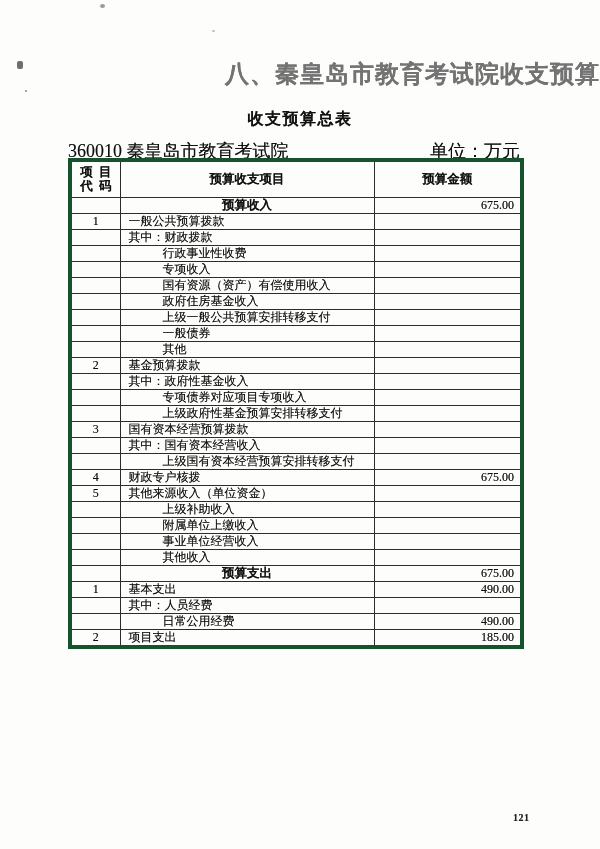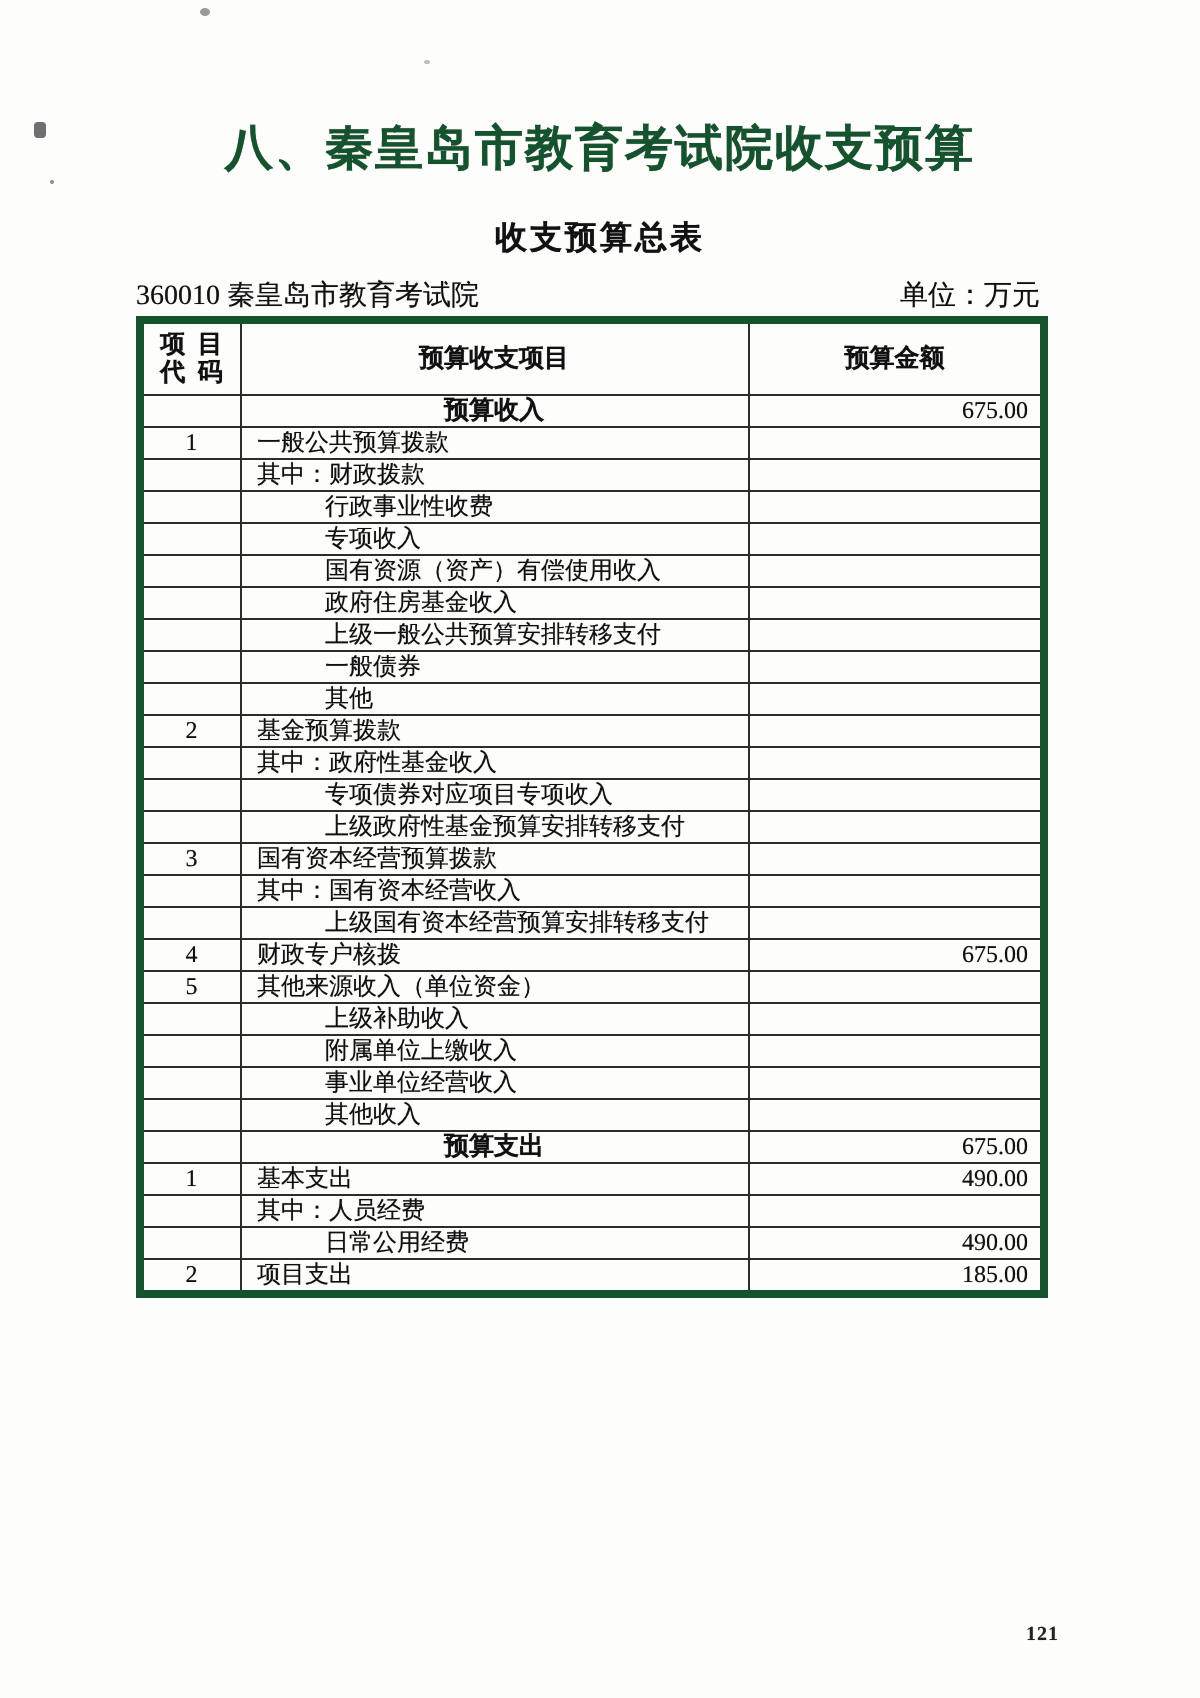--- a/index.html
+++ b/index.html
@@ -21,47 +21,47 @@
   .speck { position: absolute; background: #8a8a8a; border-radius: 50%; }
   .speck-1 { left: 17px; top: 61px; width: 6px; height: 8px; border-radius: 2px; background: #6f6f6f; }
   .speck-2 { left: 100px; top: 4px;  width: 5px; height: 4px; background: #9a9a9a; }
   .speck-3 { left: 25px; top: 90px;  width: 2px; height: 2px; }
   .speck-4 { left: 212px; top: 30px; width: 3px; height: 2px; background: #bdbdbd; }
 
   .title {
     position: absolute;
     left: 0; right: 0;
     top: 58px;
-    text-align: center;
+    text-align: right;
     font-family: Liberation Mono, monospace;
     font-weight: bold;
     font-size: 24px;
     letter-spacing: 1px;
-    color: #14532d;
+    color: #737373;
   }
   .subtitle {
     position: absolute;
     left: 0; right: 0;
     top: 109px;
     text-align: center;
     font-family: "Liberation Sans", sans-serif;
     font-weight: bold;
     font-size: 16px;
     letter-spacing: 1.5px;
     color: #111;
   }
   .meta {
     position: absolute;
     left: 68px;
     width: 452px;
     top: 139px;
     display: flex;
     justify-content: space-between;
     align-items: flex-end;
-    font-size: 14px;
+    font-size: 18px;
     color: #101010;
   }
   table.budget {
     position: absolute;
     left: 68px;
     top: 158px;
     width: 452px;
     border-collapse: collapse;
     table-layout: fixed;
     border: 4px solid #14532d;

